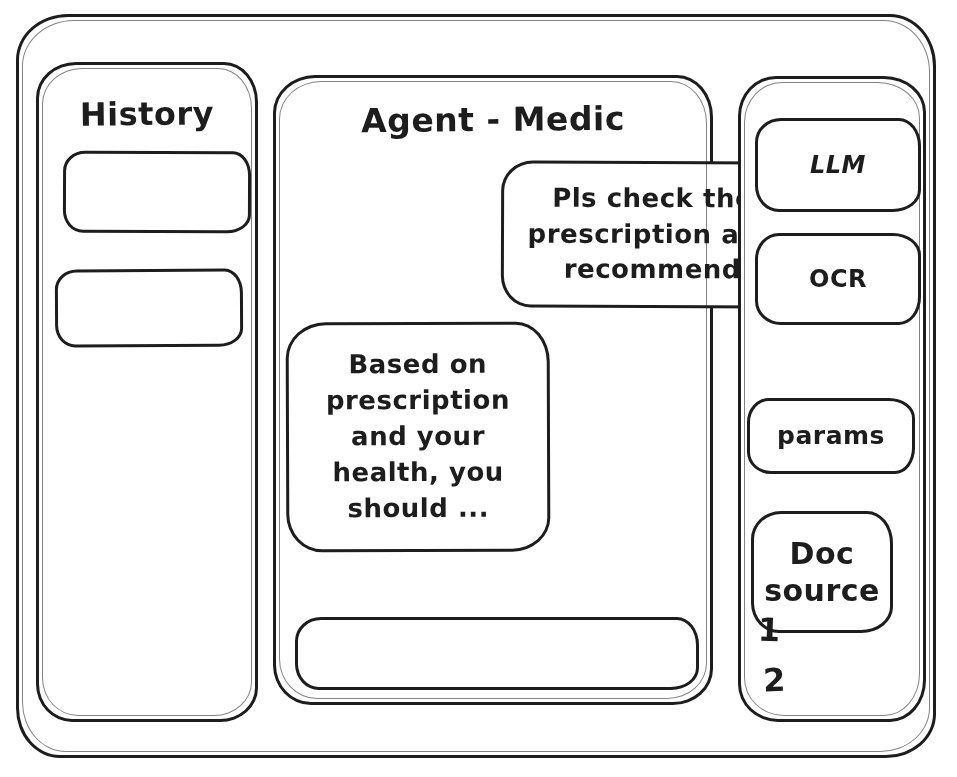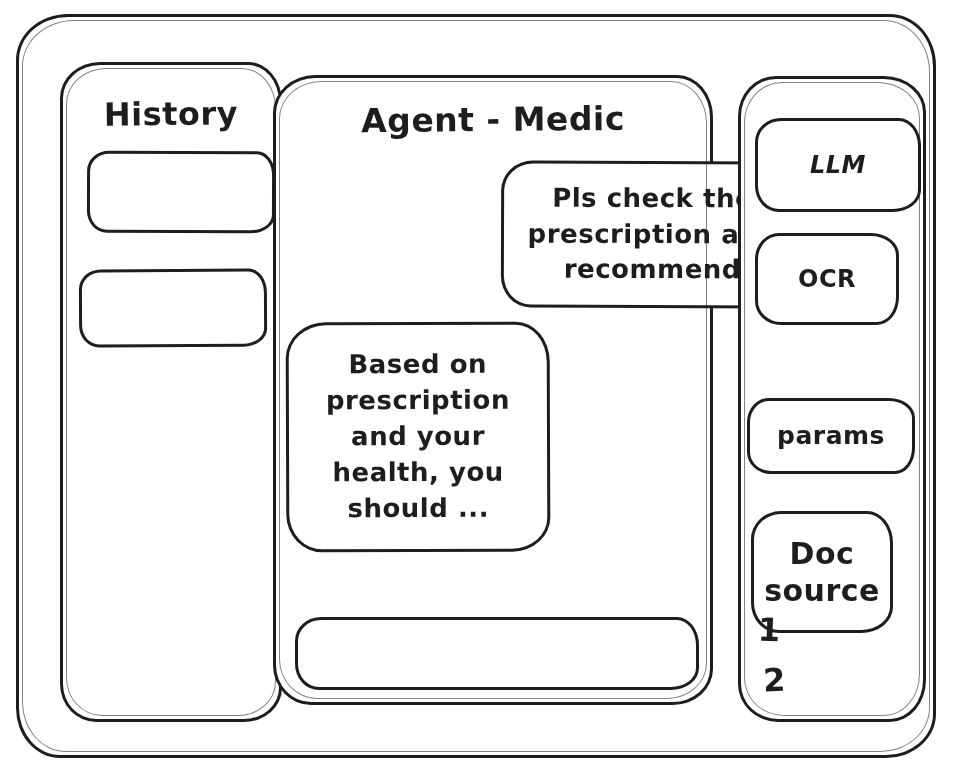--- a/index.html
+++ b/index.html
@@ -43,21 +43,20 @@
     left:16px; top:14px;
     width:920px; height:744px;
     border-radius:52px 46px 50px 44px / 46px 52px 44px 50px;
   }
 
   
   .history-panel{
     left:36px; top:62px;
     width:222px; height:660px;
     border-radius:40px 34px 38px 36px / 36px 40px 34px 38px;
-    margin-left:24px;
   }
   .history-title{
     position:absolute;
     top:30px; left:0; right:0;
     text-align:center;
     font-size:32px;
     transform:rotate(-.6deg);
   }
   .history-item{
     position:absolute;
@@ -139,21 +138,21 @@
     line-height:1.25;
     cursor:pointer;
     font-family:"DejaVu Sans", sans-serif;
     font-weight:600;
     letter-spacing:.5px;
     color:var(--ink);
   }
   .tool-btn.llm{ left:14px; top:39px; width:166px; height:94px;
     border-radius:26px 22px 28px 24px / 24px 28px 22px 26px;
     font-style:italic; }
-  .tool-btn.ocr{ left:14px; top:154px; width:144px; height:92px;
+  .tool-btn.ocr{ left:14px; top:154px; width:166px; height:92px;
     border-radius:24px 28px 22px 26px / 26px 22px 28px 24px; }
   .tool-btn.params{ left:6px; top:319px; width:168px; height:76px;
     border-radius:22px 26px 20px 24px / 24px 20px 26px 22px;
     font-size:25px; }
   .tool-btn.doc{ left:10px; top:432px; width:142px; height:122px;
     border-radius:30px 26px 32px 28px / 28px 32px 26px 30px;
     font-size:30px; padding:6px; }
   .annotation{
     position:absolute;
     font-size:32px;

